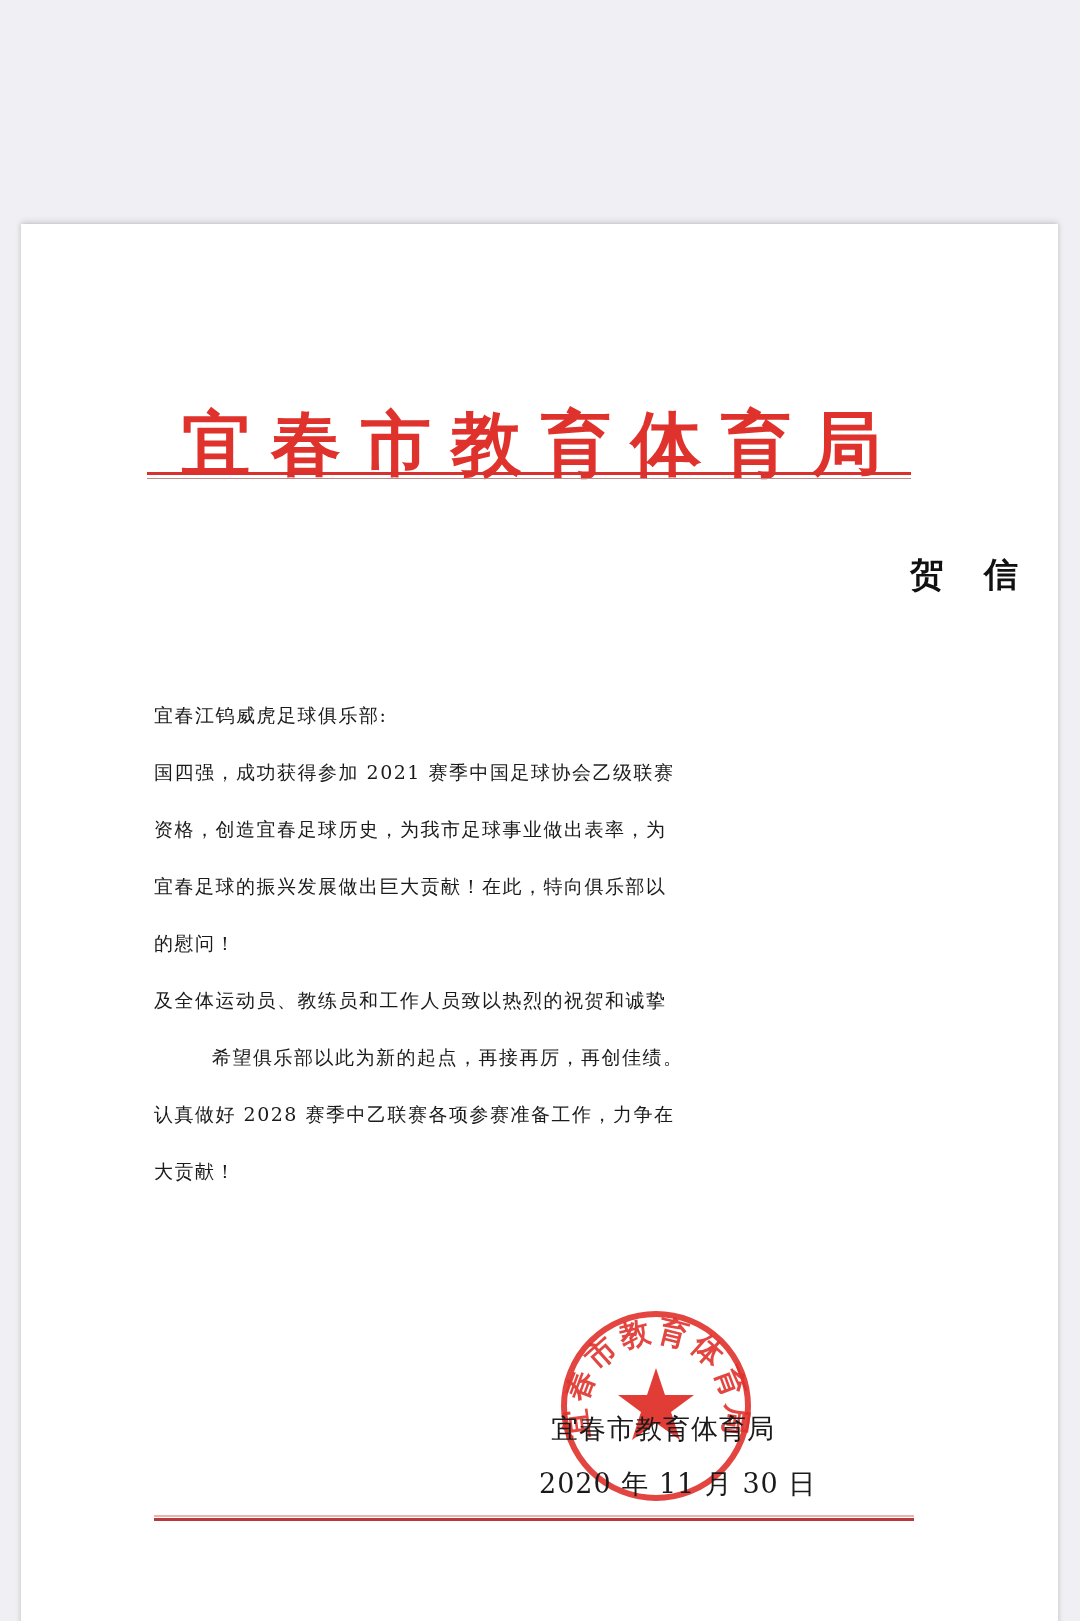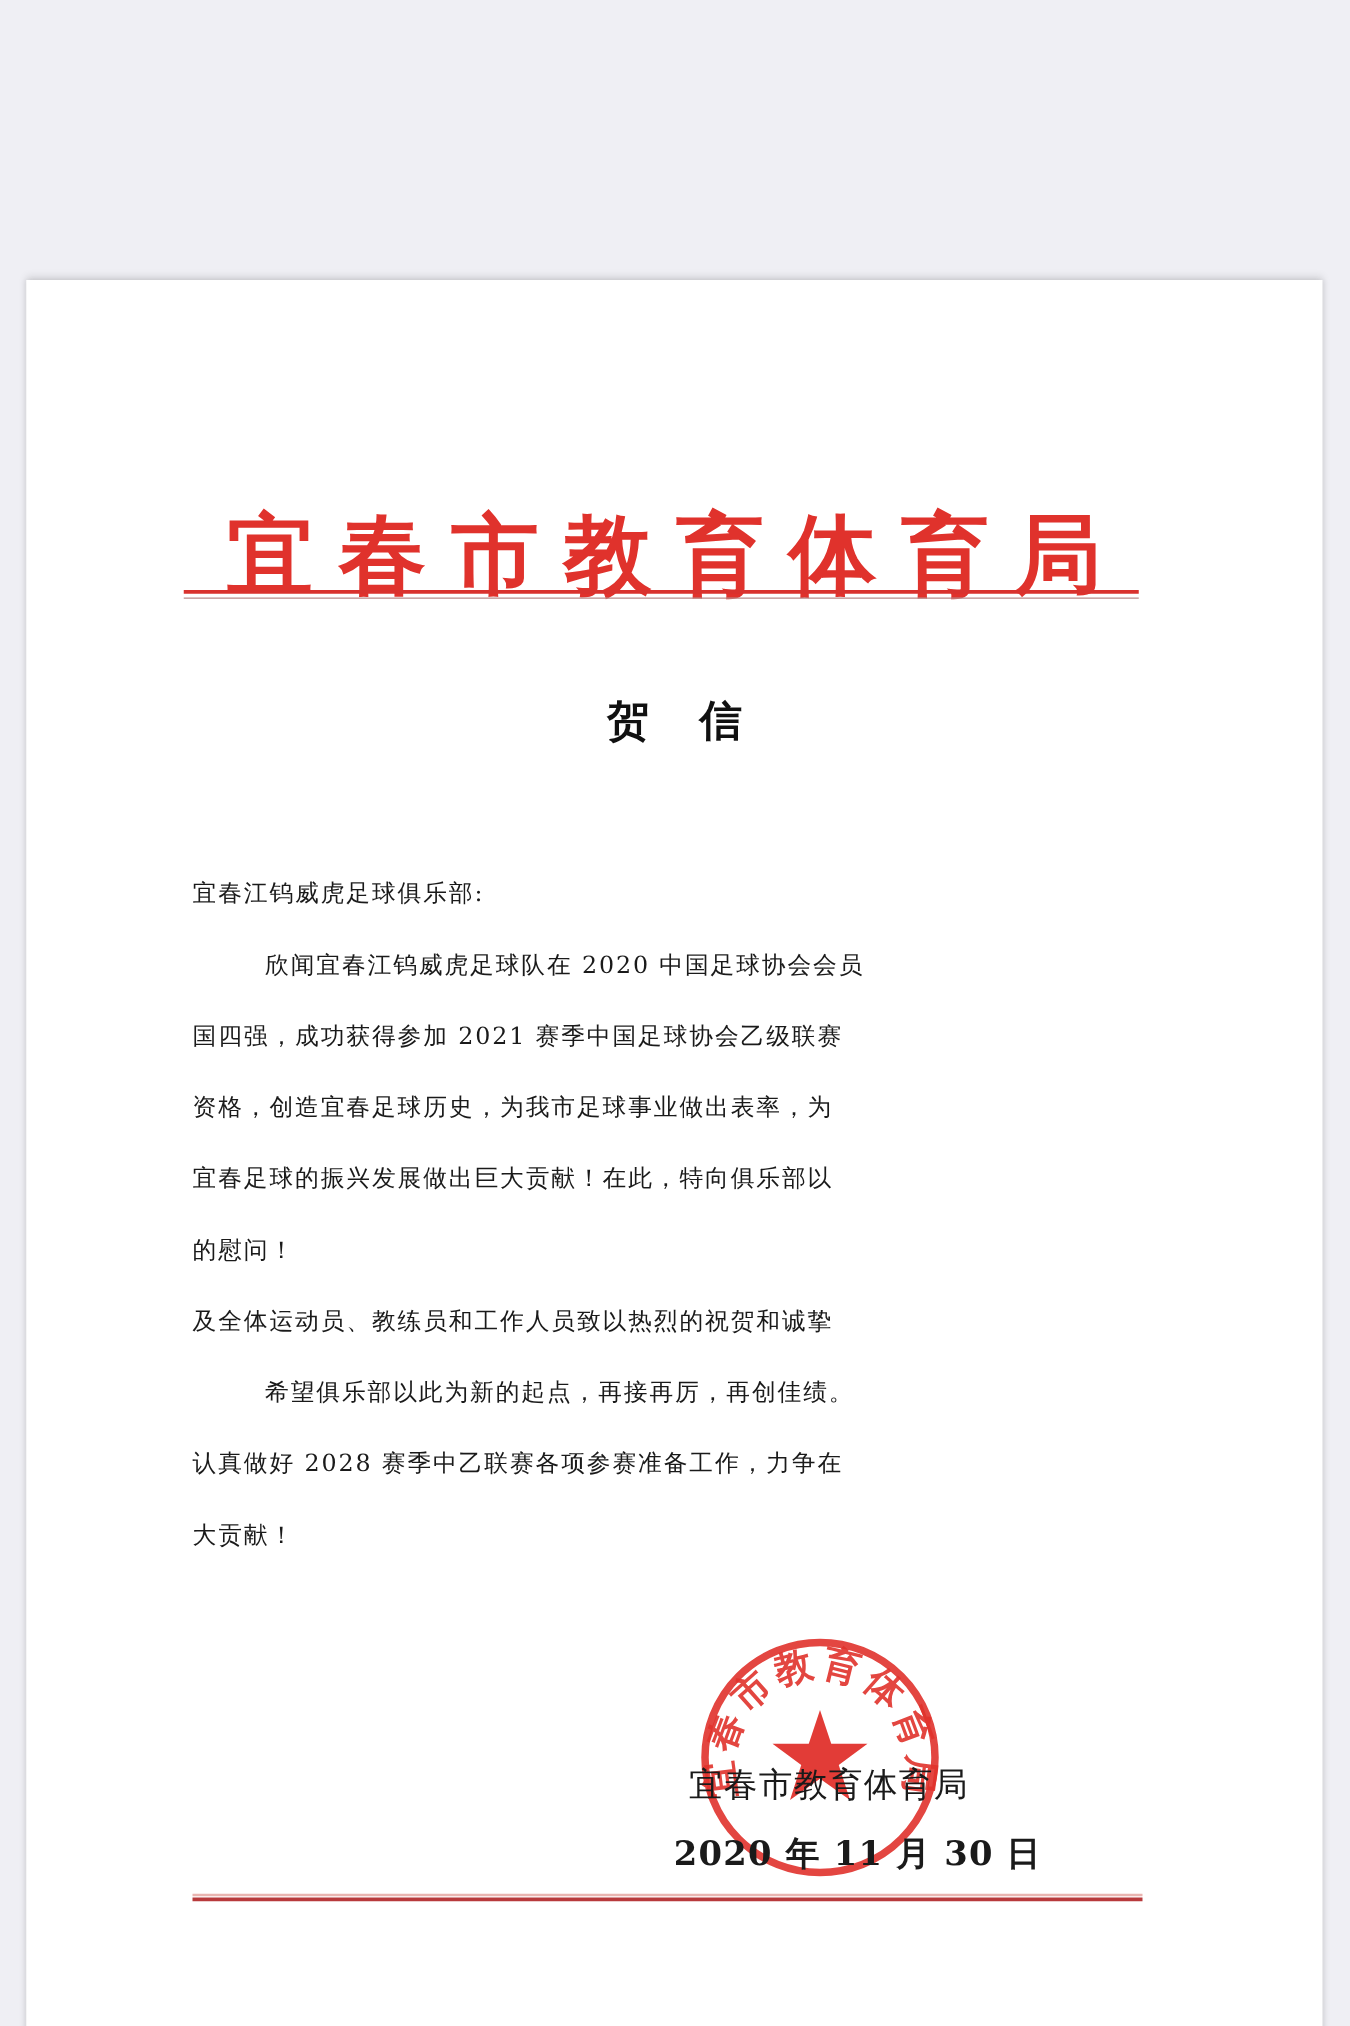--- a/index.html
+++ b/index.html
@@ -22,24 +22,25 @@
       font-family: "DejaVu Serif", "Liberation Serif", serif;
       font-weight: bold;
       font-size: 70px; letter-spacing: 20px;
       line-height: 90px;
       white-space: nowrap;
     }
     .rule-red { position: absolute; left: 126px; width: 764px; height: 3px; background: #d9322e; }
     .rule-thin { position: absolute; left: 126px; width: 764px; height: 1px; background: #b88b8b; }
     .letter-title {
       position: absolute; left: 0; width: 1037px; top: 330px;
-      text-align: center;
+      text-align: right;
       font-size: 34px; font-weight: bold; color: #111;
       letter-spacing: 40px; text-indent: 40px;
       line-height: 46px;
+      font-family: Liberation Mono, monospace;
     }
     .body-text {
       position: absolute; left: 133px; top: 463px; width: 800px;
       font-size: 19px; color: #1a1a1a;
       line-height: 57px;
       letter-spacing: 1.5px;
     }
     .body-text .line { white-space: nowrap; height: 57px; }
     .body-text .indent { padding-left: 58px; }
     .seal {
@@ -47,40 +48,39 @@
       width: 200px; height: 200px;
     }
     .sign-org {
       position: absolute; left: 530px; top: 1185px;
       font-size: 27px; color: #1a1a1a; letter-spacing: 1px;
       line-height: 40px; white-space: nowrap;
     }
     .sign-date {
       position: absolute; left: 518px; top: 1240px;
       font-size: 27px; color: #1a1a1a; letter-spacing: 1px;
-      line-height: 40px; white-space: nowrap; font-weight: bold;
+      line-height: 40px; white-space: nowrap;
     }
     .footer-rule-thin { position: absolute; left: 133px; width: 760px; top: 1291px; height: 2px; background: #e9b4b0; }
     .footer-rule { position: absolute; left: 133px; width: 760px; top: 1294px; height: 3px; background: #b83a3c; }
   </style>
 </head>
 <body>
 
 <div class="page">
 
   <div class="header-title">宜春市教育体育局</div>
   <div class="rule-red" style="top:248px;"></div>
   <div class="rule-thin" style="top:254px;"></div>
 
   <div class="letter-title">贺信</div>
 
   <div class="body-text">
     <div class="line">宜春江钨威虎足球俱乐部:</div>
 
-    <div class="line indent">欣闻宜春江钨威虎足球队在 2020 中国足球协会会员</div>
     <div class="line">国四强，成功获得参加 2021 赛季中国足球协会乙级联赛</div>
     <div class="line">资格，创造宜春足球历史，为我市足球事业做出表率，为</div>
     <div class="line">宜春足球的振兴发展做出巨大贡献！在此，特向俱乐部以</div>
     <div class="line">的慰问！</div>
     <div class="line">及全体运动员、教练员和工作人员致以热烈的祝贺和诚挚</div>
 
     <div class="line indent">希望俱乐部以此为新的起点，再接再厉，再创佳绩。</div>
     <div class="line">认真做好 2028 赛季中乙联赛各项参赛准备工作，力争在</div>
     <div class="line">大贡献！</div>
   </div>

